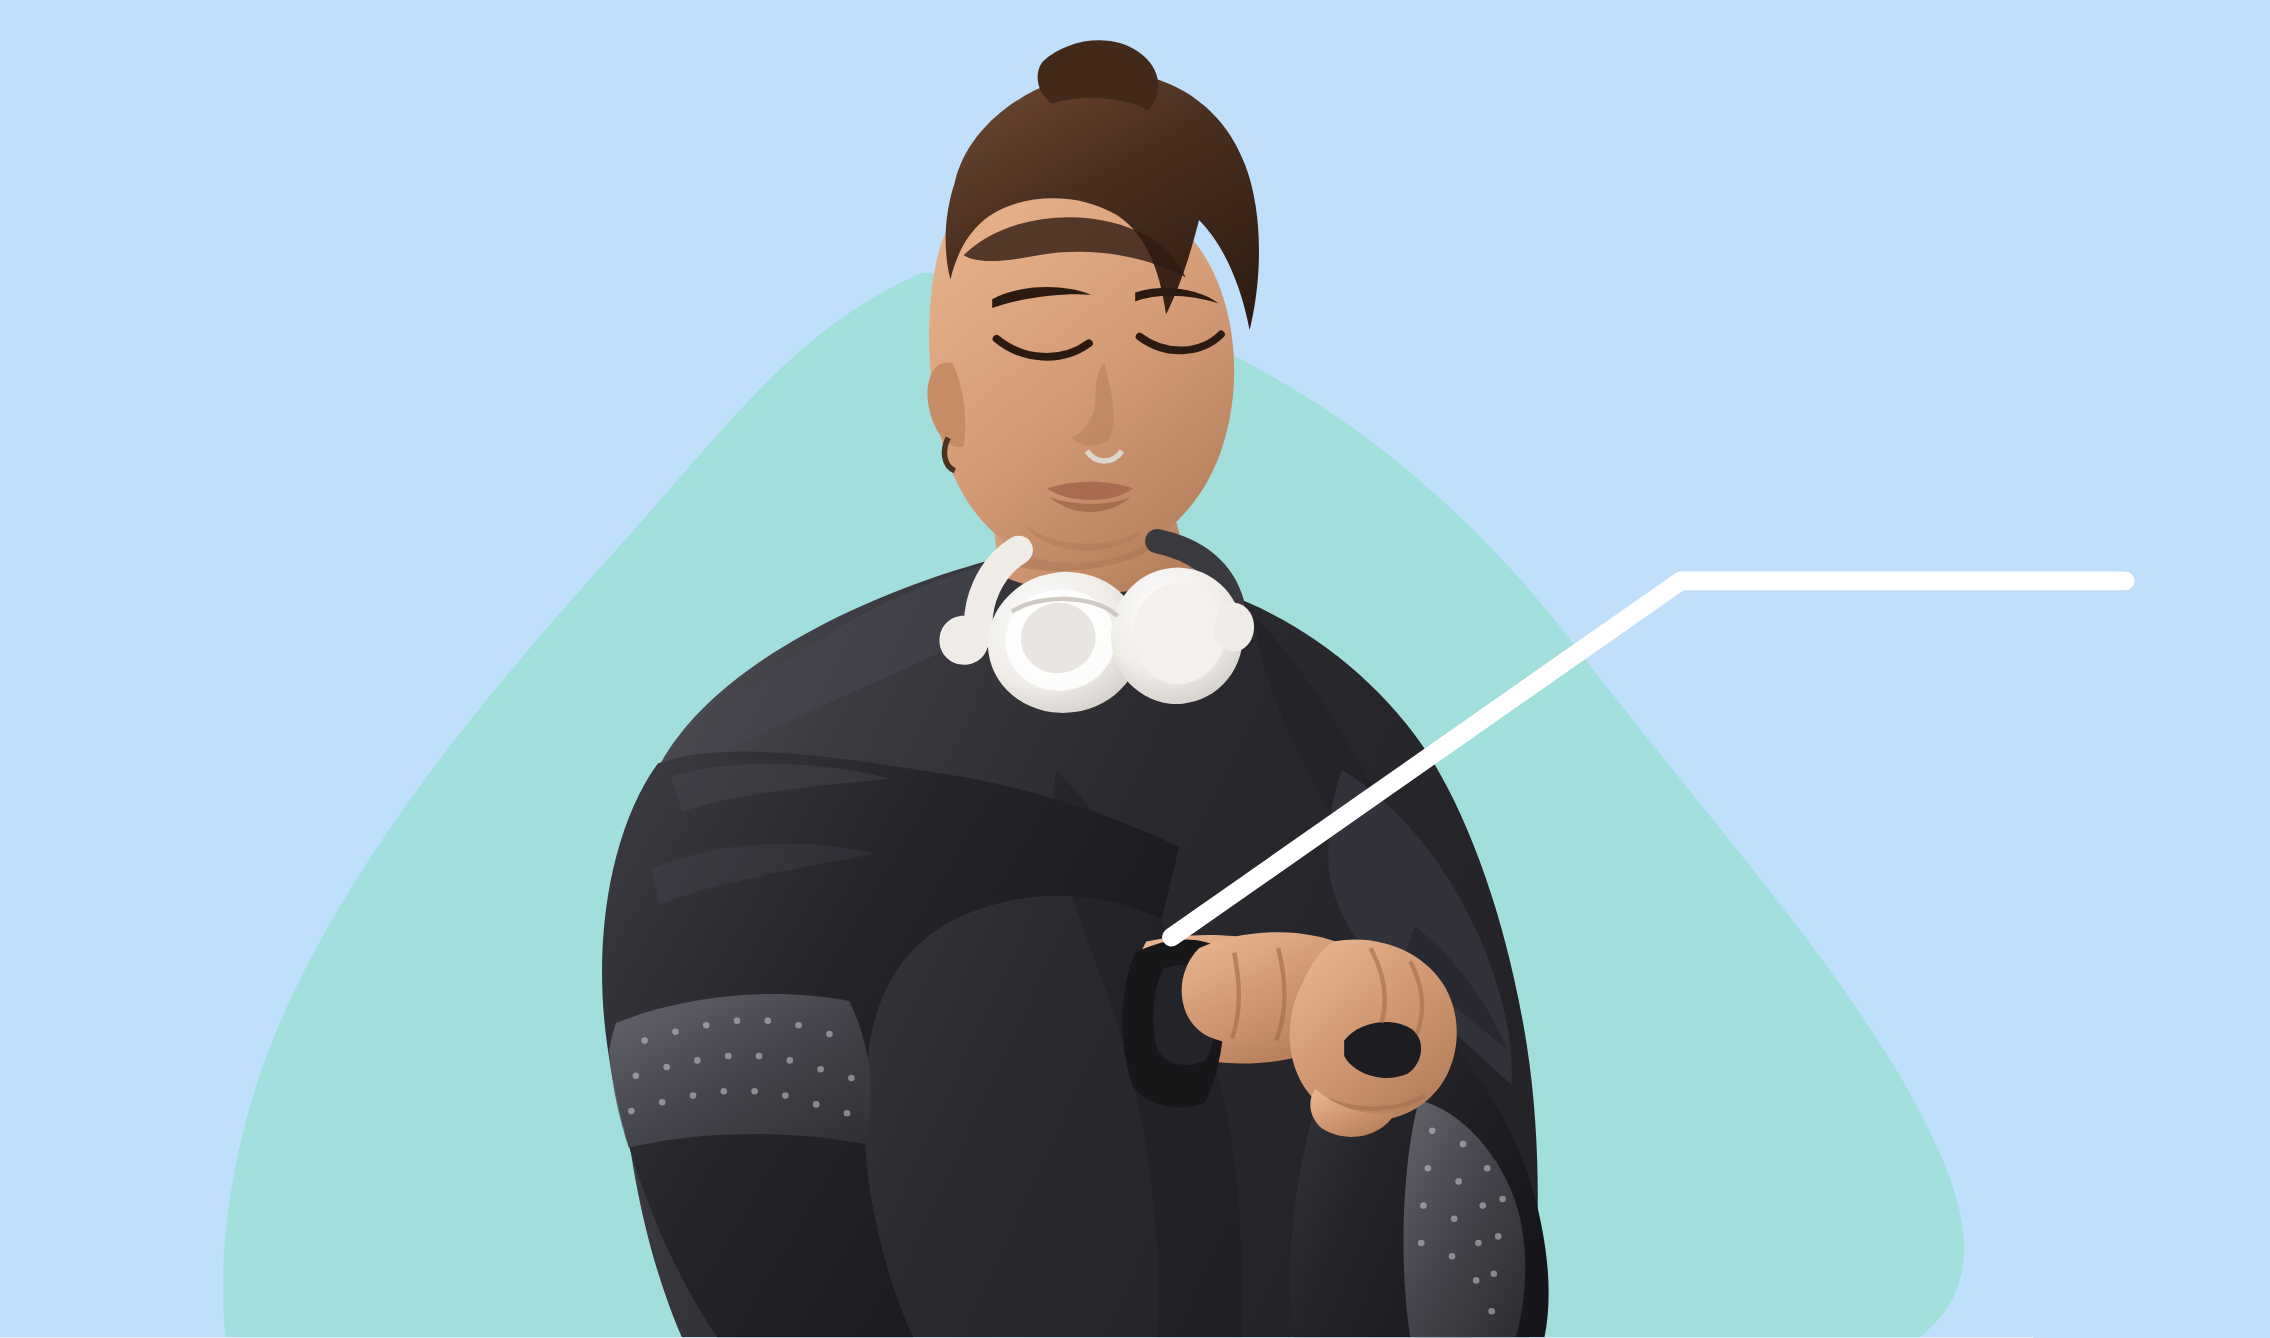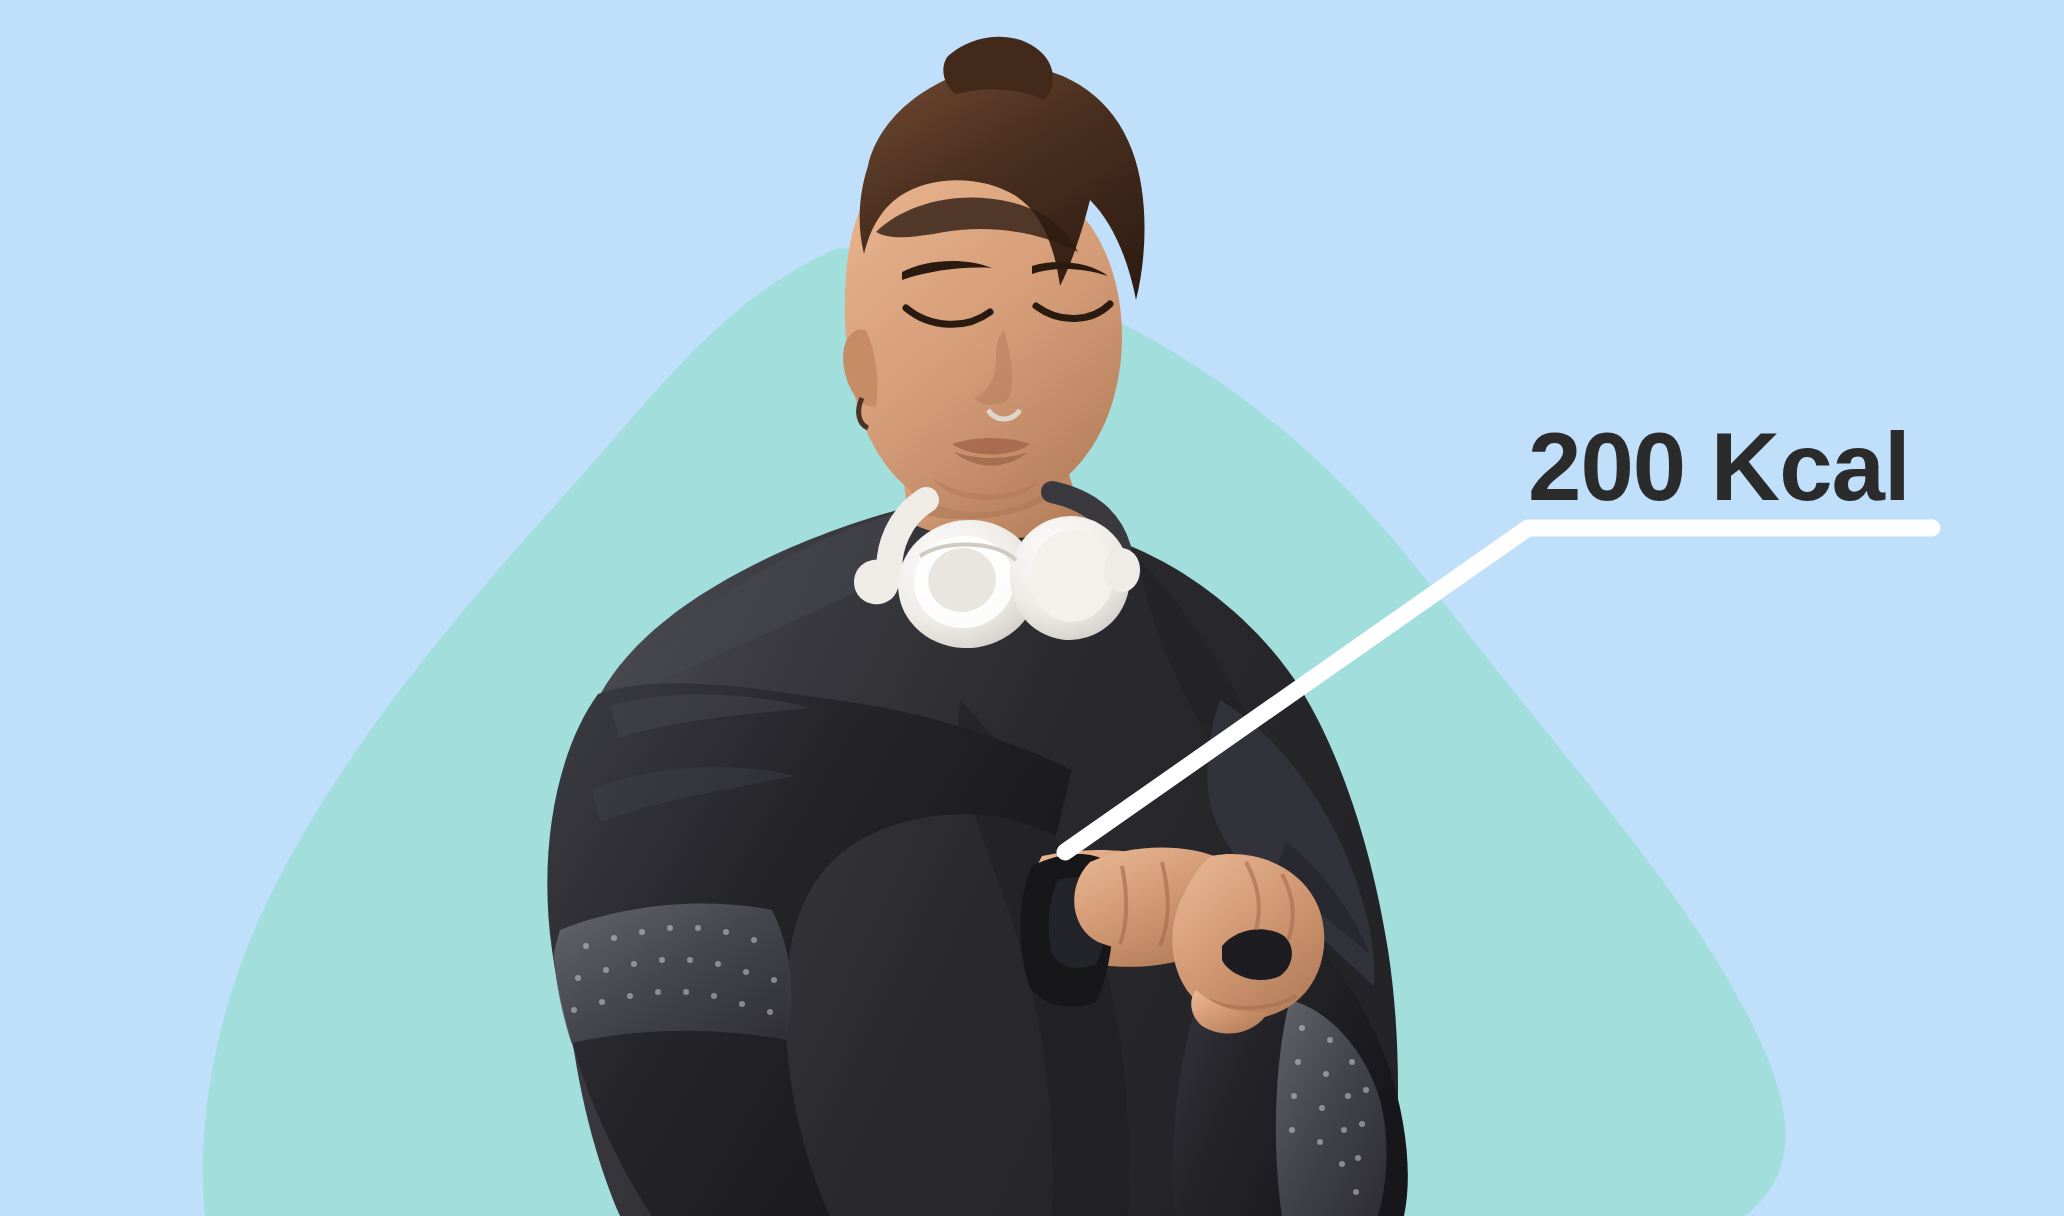--- a/index.html
+++ b/index.html
@@ -330,16 +330,15 @@
         <path fill="url(#skinG)" d="M 1196 990 C 1214 1006 1242 1016 1268 1012
                  C 1256 1034 1224 1040 1202 1026 C 1190 1016 1188 1000 1196 990 Z"></path>
       </g>
     </svg>
   </div>
 
   <div class="callout-layer">
     <svg width="2064" height="1216" viewBox="0 0 2064 1216" aria-hidden="true">
       <polyline fill="none" stroke="#ffffff" stroke-width="17" stroke-linecap="round" stroke-linejoin="round" points="1065,852 1528,528 1932,528"></polyline>
     </svg>
-    <div class="callout-label" style="color: rgb(43, 43, 43);">200 Kcal</div>
   </div>
 
 </div>
 
 </body></html>

